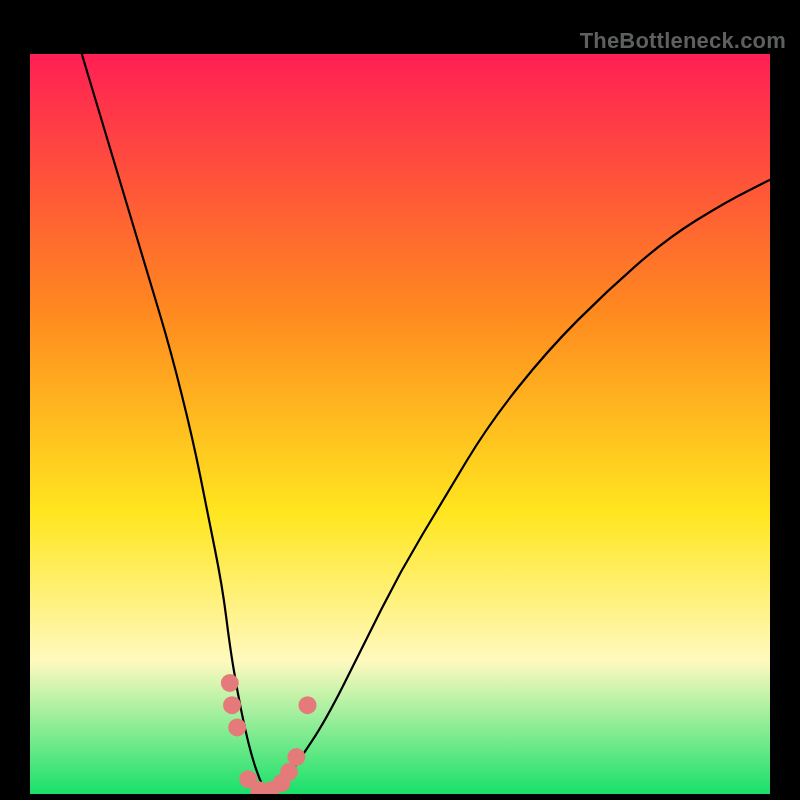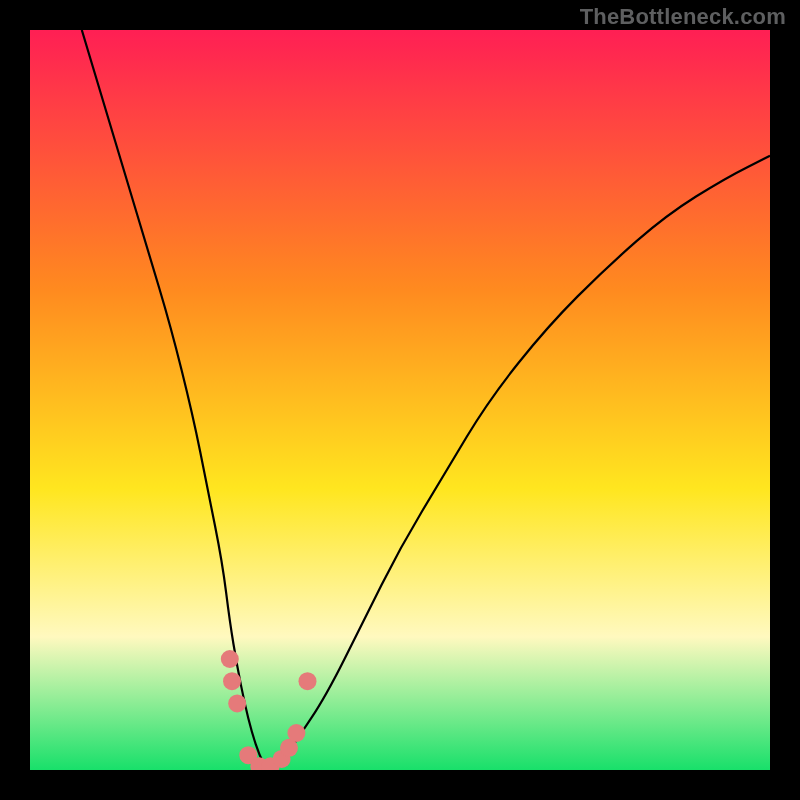--- a/index.html
+++ b/index.html
@@ -9,20 +9,21 @@
     height: 800px;
     background: #000;
     font-family: Arial, Helvetica, sans-serif;
     overflow: hidden;
   }
   .frame {
     position: relative;
     width: 800px;
     height: 760px;
     background: #000;
+    margin-top: 24px;
   }
   .watermark {
     position: absolute;
     top: 4px;
     right: 14px;
     color: #5e5f60;
     font-size: 22px;
     font-weight: 600;
     letter-spacing: 0.2px;
     user-select: none;

